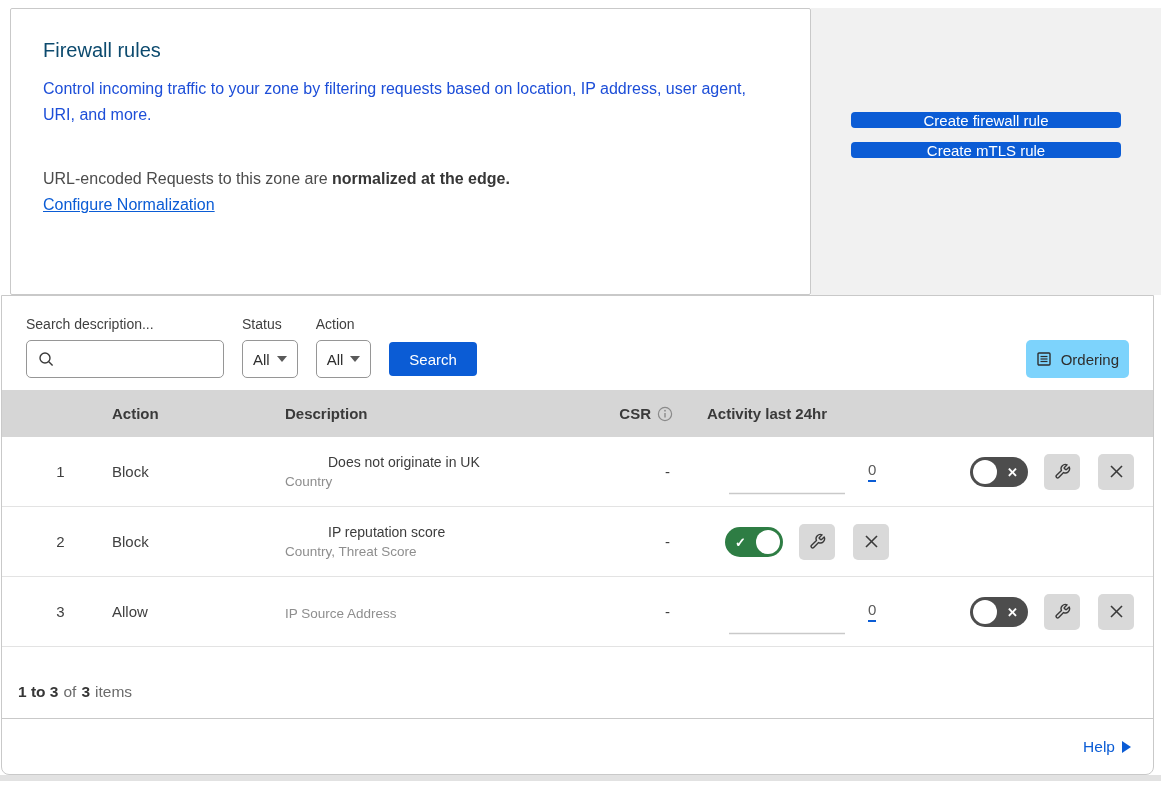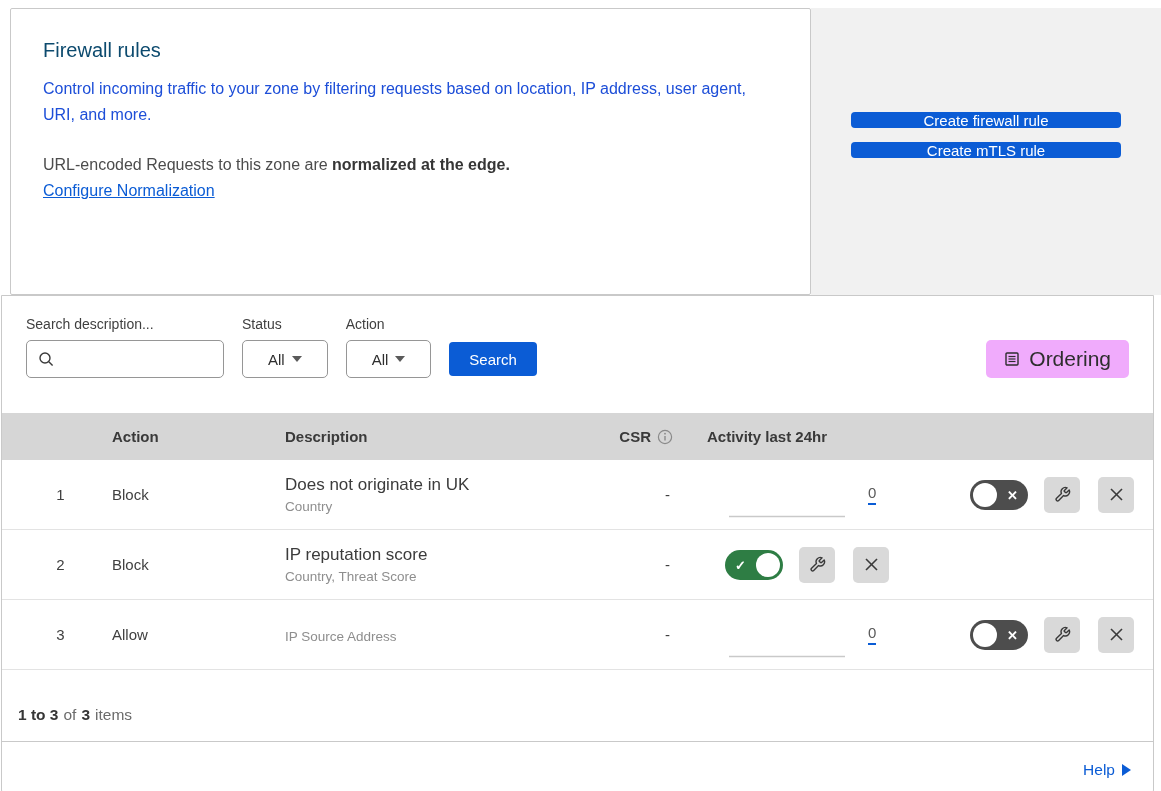--- a/index.html
+++ b/index.html
@@ -14,21 +14,21 @@
   
   .top-section { display:flex; padding-top:8px; height:295px; }
   .intro-card {
     margin-left:10px; width:801px; background:#fff;
     border:1px solid #c9c9c9; border-radius:2px;
     padding:30px 50px 0 32px;
   }
   .page-title { font-size:20px; font-weight:400; color:#0c4a6e; }
   .intro-desc { margin-top:14px; font-size:16px; line-height:26px; color:#1d4ed8; max-width:710px; }
   .intro-usage { margin-top:28px; font-size:16px; font-weight:700; color:#363636; }
-  .intro-norm { margin-top:28px; font-size:16px; color:#4c4c4c; }
+  .intro-norm { margin-top:42px; font-size:16px; color:#4c4c4c; }
   .intro-norm strong { color:#363636; }
   .text-link {
     display:inline-block; margin-top:8px; font-size:16px;
     color:var(--blue,#0b5cd5); text-decoration:underline; cursor:pointer;
   }
   .actions-panel {
     flex:1; background:#f1f1f1;
     display:flex; flex-direction:column; align-items:center;
     padding-top:104px; gap:14px;
   }
@@ -40,66 +40,66 @@
 
   
   .main-card {
     margin-left:1px; width:1153px; background:#fff;
     border:1px solid #c9c9c9; border-radius:0 0 8px 8px;
   }
 
   
   .filter-bar {
     display:flex; align-items:flex-start; gap:18px;
-    padding:20px 24px 0 24px; height:117px;
+    padding:20px 24px 0 24px; height:94px;
   }
   .field-label { display:block; font-size:14px; color:#3f3f3f; margin-bottom:8px; }
   .search-box {
     position:relative; width:198px; height:38px;
     border:1px solid #969696; border-radius:5px; background:#fff;
   }
   .search-box svg { position:absolute; left:11px; top:10px; }
   .search-box input {
     width:100%; height:100%; border:none; outline:none; background:transparent;
     padding-left:36px; font-family:"Liberation Sans", sans-serif; font-size:14px;
   }
   .dropdown {
-    height:38px; padding:0 25px; background:#fff;
+    height:38px; padding:0 10px; background:#fff;
     border:1px solid #969696; border-radius:5px;
     display:inline-flex; align-items:center; gap:7px;
     font-family:"Liberation Sans", sans-serif; font-size:15px; color:#2e2e2e; cursor:pointer;
   }
   .caret {
     width:0; height:0; border-left:5px solid transparent; border-right:5px solid transparent;
     border-top:6px solid #5a5a5a;
   }
   .btn-search { height:34px; padding:0 20px; margin-top:26px; }
   .spacer { flex:1; }
   .btn-ordering {
-    height:38px; margin-top:24px; padding:0 18px;
-    background:#f0abfc; border:none; border-radius:5px;
+    height:38px; margin-top:24px; padding:0 10px;
+    background:#7dd3fc; border:none; border-radius:5px;
     display:inline-flex; align-items:center; gap:9px;
-    font-family:"Liberation Sans", sans-serif; font-size:21px; color:#2e2e2e; cursor:pointer;
+    font-family:"Liberation Sans", sans-serif; font-size:15px; color:#2e2e2e; cursor:pointer;
   }
 
   
   .row-grid { display:grid; grid-template-columns:95px 173px 320px 105px 245px 1fr; }
   .thead {
     height:47px; background:#d6d6d6; align-items:center;
     font-size:15px; font-weight:600; color:#3a3a3a;
   }
   .cell-action-h { padding-left:15px; }
   .cell-desc-h { padding-left:15px; }
   .cell-csr-h { text-align:right; padding-right:22px; display:flex; justify-content:flex-end; align-items:center; gap:6px; }
   .cell-activity-h { padding-left:12px; }
   .trow { height:70px; border-bottom:1px solid #e3e3e3; align-items:center; }
   .cell-index { text-align:center; padding-left:22px; font-size:15px; color:#404040; }
   .cell-action { padding-left:15px; font-size:15px; color:#404040; }
   .cell-desc { padding-left:15px; }
-  .desc-main { font-size:17px; color:#3c3c3c; }
+  .desc-main { font-size:14px; color:#3c3c3c;margin-left:43px; }
   .desc-sub { margin-top:4px; font-size:13.5px; color:#8e8e8e; }
   .cell-csr { text-align:right; padding-right:25px; font-size:15px; color:#404040; }
   .cell-activity { display:flex; align-items:center; gap:20px; padding-left:33px; }
   .sparkline { width:120px; height:40px; margin-top:6px; }
   .count-link {
     font-size:15px; color:#5a5a5a; text-decoration:none; cursor:pointer;
     border-bottom:2px solid var(--blue,#0b5cd5); padding-bottom:2px;
   }
   .cell-controls { display:flex; align-items:center; padding-left:30px; }
 

